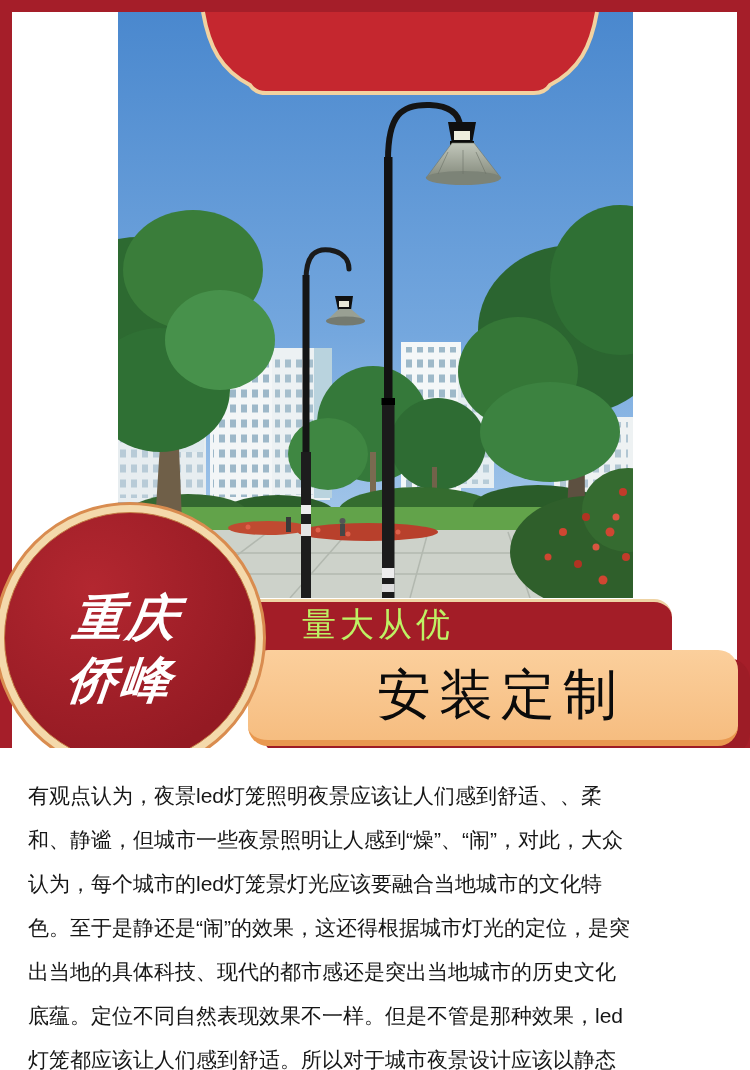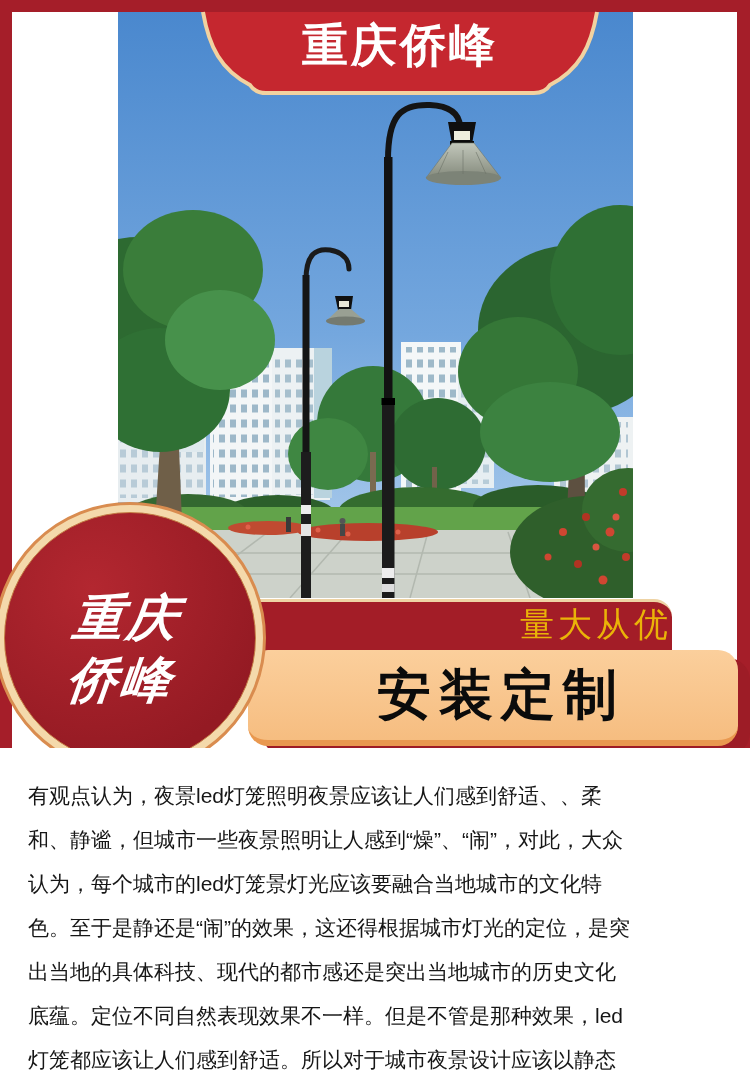--- a/index.html
+++ b/index.html
@@ -12,29 +12,29 @@
   .border-right{position:absolute;left:737px;top:0;width:13px;height:748px;background:#a51e29;z-index:2;}
   
   .photo{position:absolute;left:118px;top:12px;width:515px;height:586px;z-index:1;display:block;}
   
   .ribbon{position:absolute;left:188px;top:0;width:424px;height:98px;z-index:6;}
   .ribbon-title{position:absolute;left:188px;top:16px;width:424px;height:62px;z-index:7;
     text-align:center;line-height:58px;font-size:46px;font-weight:bold;color:#ffffff;letter-spacing:3px;}
   
   .promo-bar{position:absolute;left:232px;top:599px;width:440px;height:49px;background:#a31d27;
     border-top:3px solid #eed3a4;border-radius:0 18px 0 0;z-index:3;}
-  .promo-bar span{display:block;text-align:right;padding-left:70px;line-height:45px;
-    font-size:34px;color:#eab308;letter-spacing:4px;}
+  .promo-bar span{display:block;text-align:left;padding-left:70px;line-height:45px;
+    font-size:34px;color:#bef264;letter-spacing:4px;}
   
   .banner-shadow{position:absolute;left:262px;top:658px;width:488px;height:97px;background:#9d1c26;
     border-radius:22px;z-index:4;}
   .orange-banner{position:absolute;left:248px;top:650px;width:490px;height:90px;
     background:linear-gradient(#fbcf9c,#f6bd80);border-bottom:6px solid #e9984f;border-radius:20px;z-index:5;}
   .orange-banner span{display:block;text-align:center;padding-left:16px;line-height:88px;
-    font-size:54px;font-weight:bold;color:#0b0b0b;letter-spacing:8px;}
+    font-size:54px;font-weight:normal;color:#0b0b0b;letter-spacing:8px;}
   
   .badge{position:absolute;left:-6px;top:502px;width:272px;height:272px;border-radius:50%;
     background:#f4d9ab;border:3px solid #d98c4f;box-sizing:border-box;z-index:7;}
   .badge-inner{position:absolute;left:7px;top:7px;right:7px;bottom:7px;border-radius:50%;
     background:radial-gradient(circle at 35% 30%,#b32730,#941a23 75%);border:1px solid #c37a43;}
   .badge-text{position:absolute;left:0;top:82px;width:100%;text-align:center;
     transform:skewX(-6deg) translateX(-6px);color:#ffffff;font-weight:bold;font-style:italic;
     font-size:50px;line-height:62px;letter-spacing:4px;}
   
   .body-section{position:absolute;left:0;top:748px;width:654px;height:322px;background:#ffffff;}
@@ -170,21 +170,20 @@
           <circle cx="430" cy="545" r="3.5" fill="#cf4631"></circle>
         <circle cx="478" cy="535" r="3.5" fill="#d95540"></circle>
           <circle cx="498" cy="505" r="3.5" fill="#d95540"></circle>
       </g>
     </svg>
 
     <svg class="ribbon" viewBox="0 0 424 98">
       <path d="M15,12 L409,12 C403,47 391,70 362,85 Q357,93 346,93 L78,93 Q67,93 62,85 C33,70 21,47 15,12 Z" fill="#c5272f"></path>
       <path d="M15,12 C21,47 33,70 62,85 Q67,93 78,93 L346,93 Q357,93 362,85 C391,70 403,47 409,12" fill="none" stroke="#f1d2a0" stroke-width="4"></path>
     </svg>
-    <div class="ribbon-title">重庆侨峰</div>
 
     <div class="promo-bar">
       <span>量大从优</span>
     </div>
 
     <div class="banner-shadow"></div>
     <div class="orange-banner">
       <span>安装定制</span>
     </div>
 

